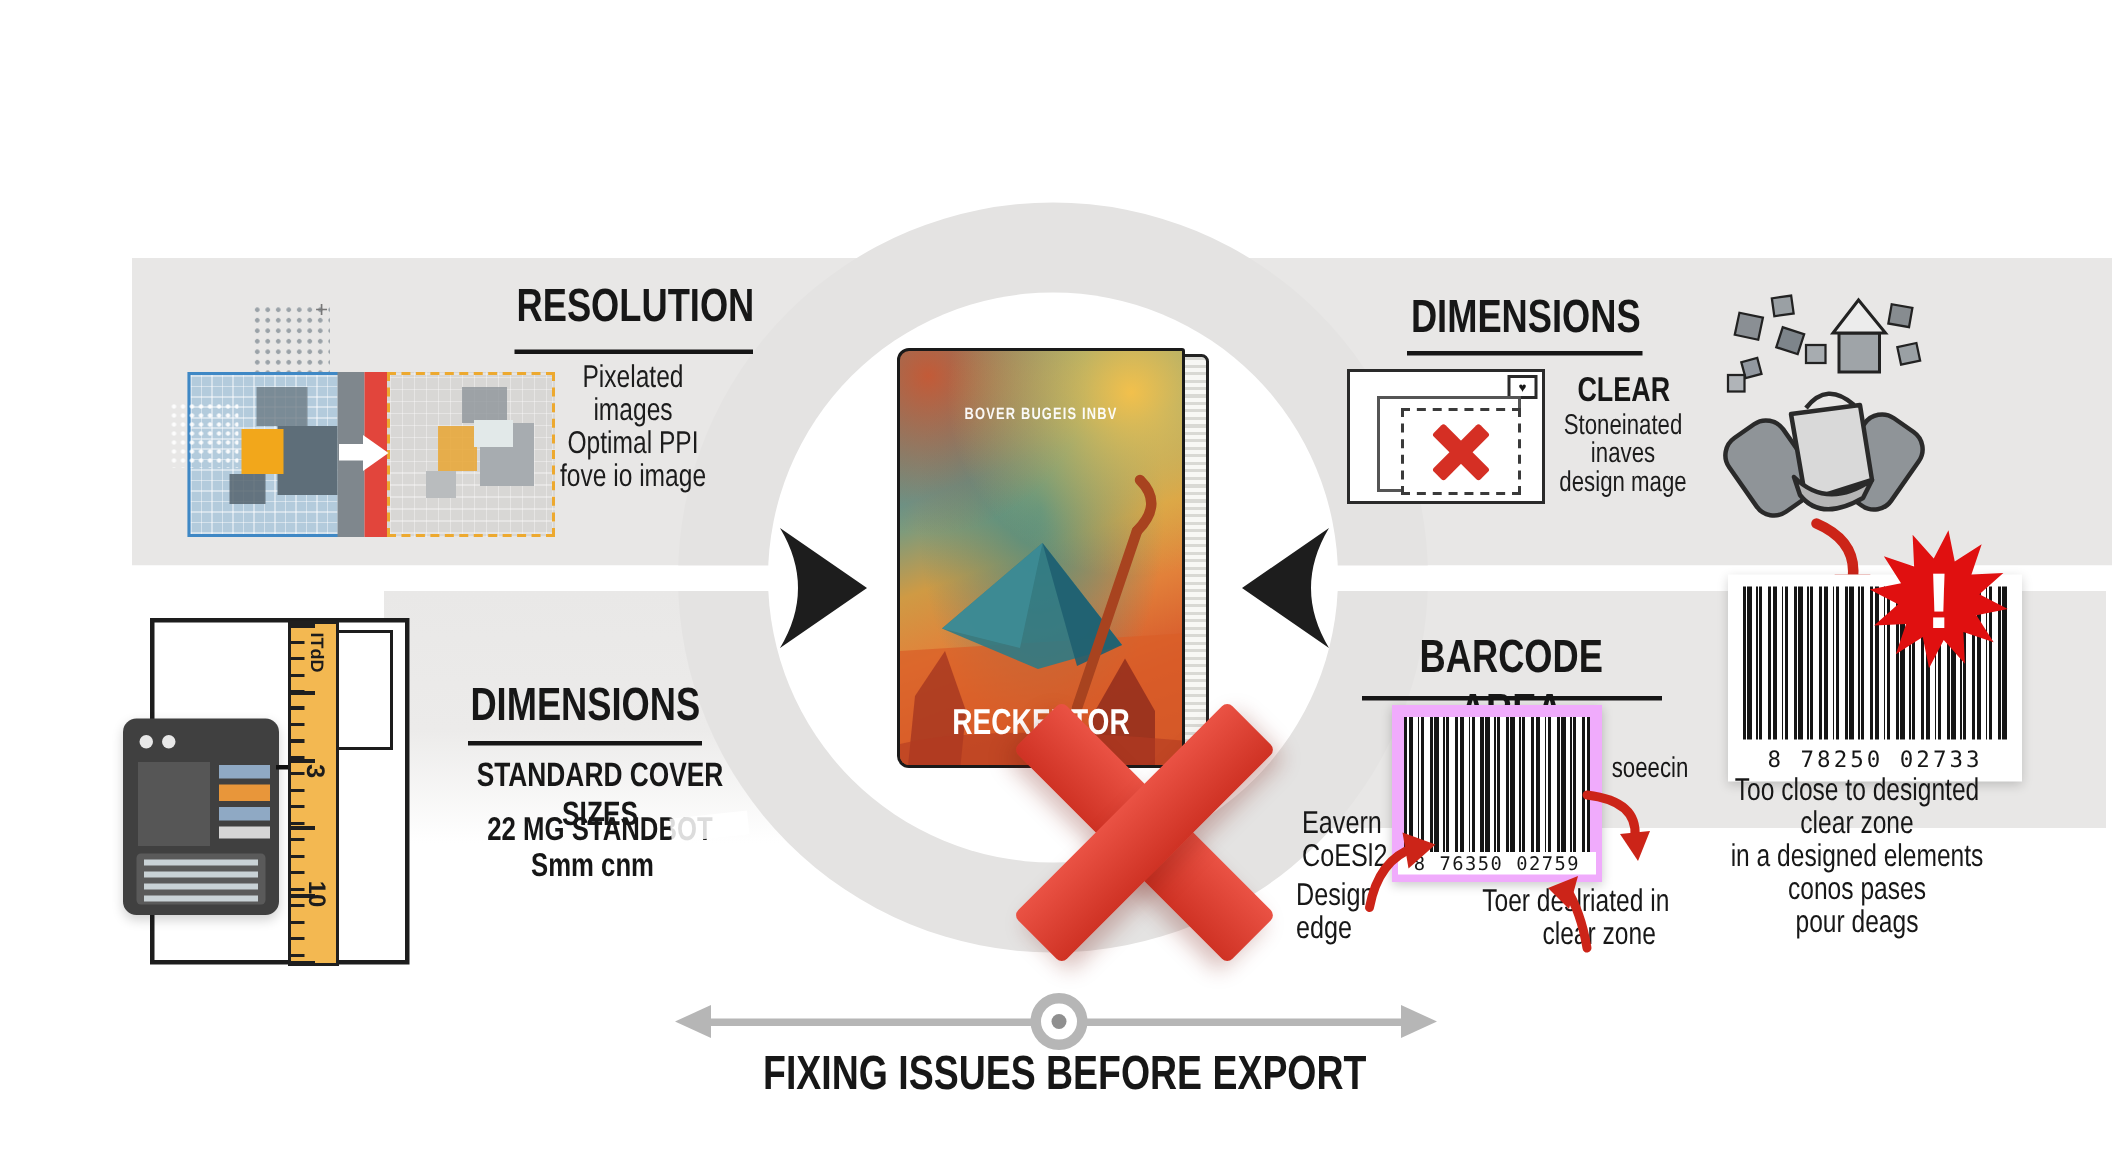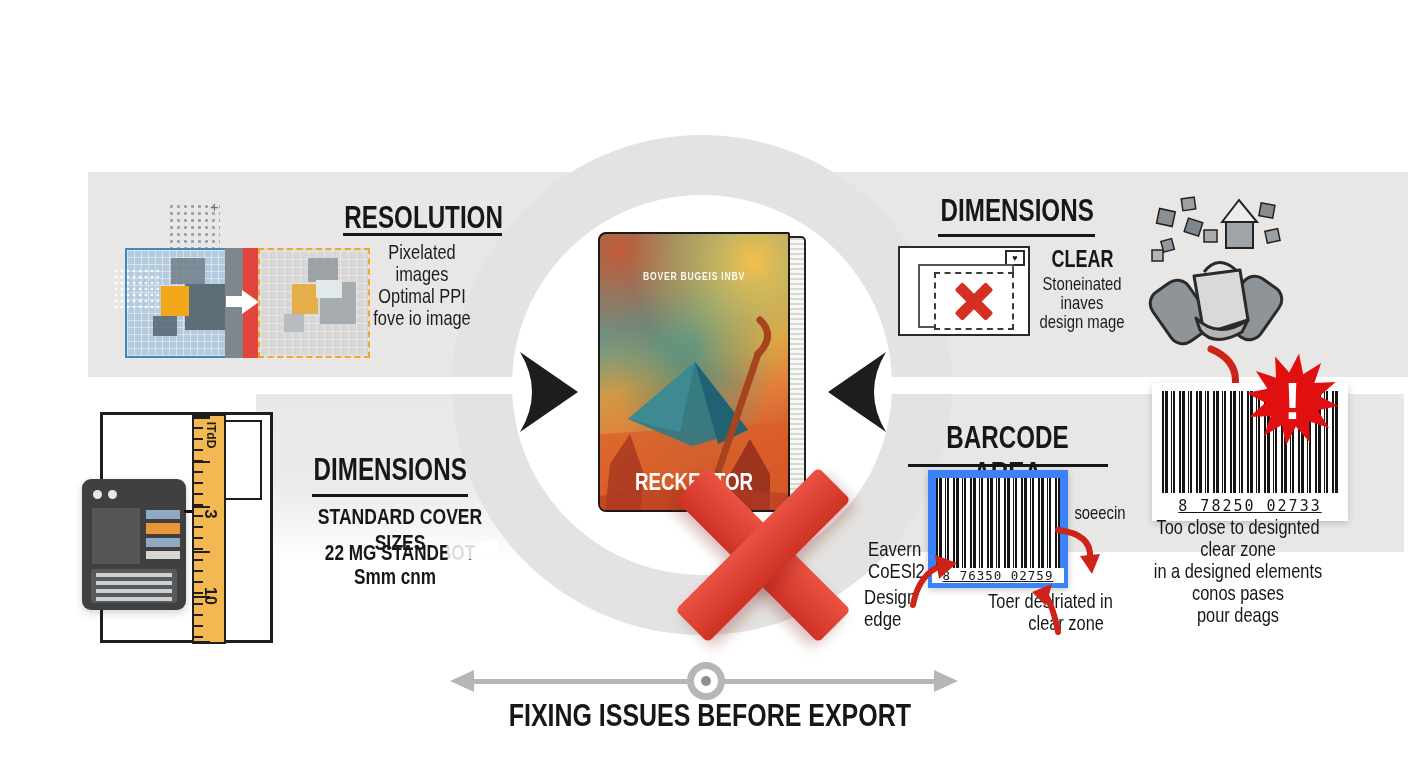--- a/index.html
+++ b/index.html
@@ -8,21 +8,21 @@
   .abs{position:absolute;box-sizing:border-box;}
   .tc{text-align:center;}
   .cx{transform:scaleX(.78);}
   .cxl{transform:scaleX(.8);transform-origin:left center;}
   .b{font-weight:700;}
   .rule{position:absolute;background:#161616;height:3px;}
   .band{position:absolute;background:#e8e7e6;}
   .bars{background-color:#fff;background-image:repeating-linear-gradient(90deg,
         #151515 0 2px,#fff 2px 3px,#151515 3px 6px,#fff 6px 9px,
         #151515 9px 10px,#fff 10px 11px,#151515 11px 13px,#fff 13px 17px);}
-  .mono{font-family:"DejaVu Sans Mono",monospace;text-decoration:underline;}
+  .mono{font-family:"DejaVu Sans Mono",monospace;}
   .redbar{position:absolute;border-radius:5px;background:linear-gradient(180deg,#ea5244,#cf3224);
           box-shadow:0 8px 14px rgba(120,20,10,.28);}
   .whitearrowhead{width:0;height:0;border-left:17px solid #fff;border-top:12px solid transparent;border-bottom:12px solid transparent;}
   .ticklabel{position:absolute;font-weight:700;transform:rotate(90deg);color:#1c1c1c;}
   svg{display:block;}
 </style>
 </head>
 <body>
 
 <div id="stage">
@@ -50,21 +50,21 @@
   <div class="abs" style="left:258px;top:248px;width:112px;height:110px;background:#d8d7d5;border:2px dashed #eda92f;background-image:repeating-linear-gradient(0deg,rgba(255,255,255,.35) 0 1px,transparent 1px 8px),repeating-linear-gradient(90deg,rgba(255,255,255,.35) 0 1px,transparent 1px 8px);">
     <div class="abs" style="left:48px;top:8px;width:30px;height:24px;background:#8f959a;opacity:.8;"></div>
     <div class="abs" style="left:60px;top:32px;width:36px;height:42px;background:#a7acb0;"></div>
     <div class="abs" style="left:32px;top:34px;width:26px;height:30px;background:#e8a83c;opacity:.9;"></div>
     <div class="abs" style="left:56px;top:30px;width:26px;height:18px;background:#e2e9e9;"></div>
     <div class="abs" style="left:24px;top:64px;width:20px;height:18px;background:#b9bcbe;"></div>
   </div>
   <div class="abs" style="left:226px;top:296px;width:18px;height:11px;background:#fff;"></div>
   <div class="abs whitearrowhead" style="left:242px;top:290px;"></div>
 
-  <div class="abs tc b" style="left:322px;top:200px;width:200px;font-size:31px;">
+  <div class="abs tc b" style="left:322px;top:186px;width:200px;font-size:31px;">
     <span class="cx" style="display:inline-block;">RESOLUTION</span>
   </div>
   <div class="rule" style="left:343px;top:233px;width:159px;"></div>
   <div class="abs tc cx" style="left:322px;top:241px;width:200px;font-size:21px;line-height:22px;color:#1c1c1c;">
     <div>Pixelated</div>
     <div>images</div>
     <div>Optimal PPI</div>
     <div>fove io image</div>
   </div>
 
@@ -186,21 +186,21 @@
   <svg class="abs" style="left:1195px;top:345px;" width="70" height="62" viewBox="0 0 70 62">
     <path d="M16 4 Q44 16 40 42" stroke="#cc2418" stroke-width="7" fill="none" stroke-linecap="round"></path>
     <polygon points="28,38 52,38 40,58" fill="#cc2418"></polygon>
   </svg>
 
   <div class="abs tc b" style="left:895px;top:420px;width:225px;font-size:31px;">
     <span class="cx" style="display:inline-block;">BARCODE AREA</span>
   </div>
   <div class="rule" style="left:908px;top:464px;width:200px;"></div>
 
-  <div class="abs" style="left:928px;top:470px;width:140px;height:118px;background:#3b82f6;box-shadow:0 2px 7px rgba(0,0,0,.22);">
+  <div class="abs" style="left:928px;top:470px;width:140px;height:118px;background:#f0abfc;box-shadow:0 2px 7px rgba(0,0,0,.22);">
     <div class="abs bars" style="left:8px;top:8px;width:124px;height:92px;"></div>
     <div class="abs tc mono" style="left:4px;bottom:5px;width:132px;background:#fff;font-size:12.5px;letter-spacing:1px;">8 76350 02759</div>
   </div>
   <div class="abs tc cx" style="left:1058px;top:502px;width:84px;font-size:19px;">soeecin</div>
   <svg class="abs" style="left:1052px;top:524px;" width="60" height="52" viewBox="0 0 60 52">
     <path d="M6 6 Q40 10 38 34" stroke="#cc2418" stroke-width="6" fill="none" stroke-linecap="round"></path>
     <polygon points="28,32 48,30 40,50" fill="#cc2418"></polygon>
   </svg>
 
   <div class="abs cxl" style="left:868px;top:538px;font-size:21px;line-height:22px;">

